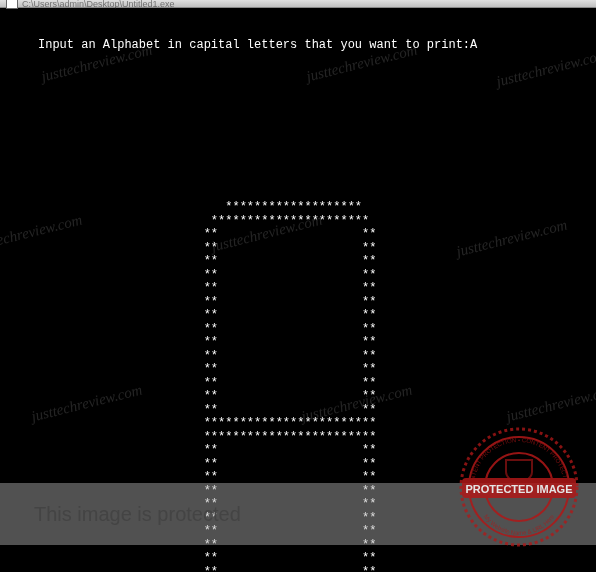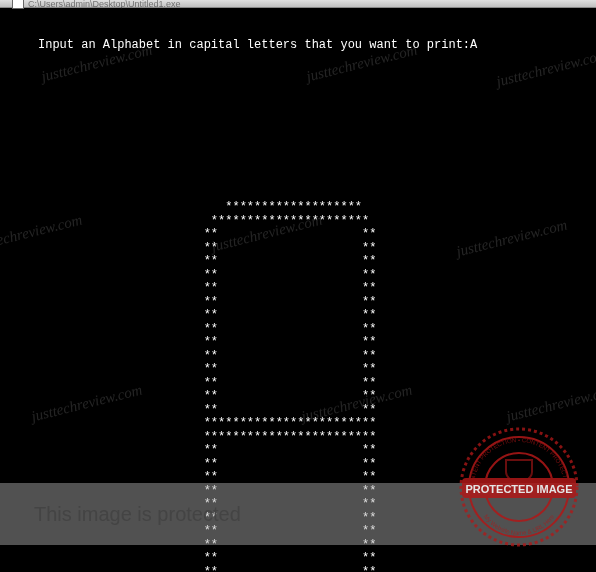--- a/index.html
+++ b/index.html
@@ -12,21 +12,21 @@
       color: #fff;
       overflow: hidden;
       position: relative;
     }
     .titlebar {
       height: 8px;
       background: linear-gradient(to bottom, #e0e0e0, #c0c0c0);
       border-bottom: 1px solid #888;
       display: flex;
       align-items: center;
-      padding: 0 12px;
+      padding: 0 6px;
     }
     .titlebar-icon {
       width: 12px;
       height: 10px;
       background: #fff;
       border: 1px solid #666;
       margin-right: 4px;
     }
     .titlebar-text {
       color: #222;

